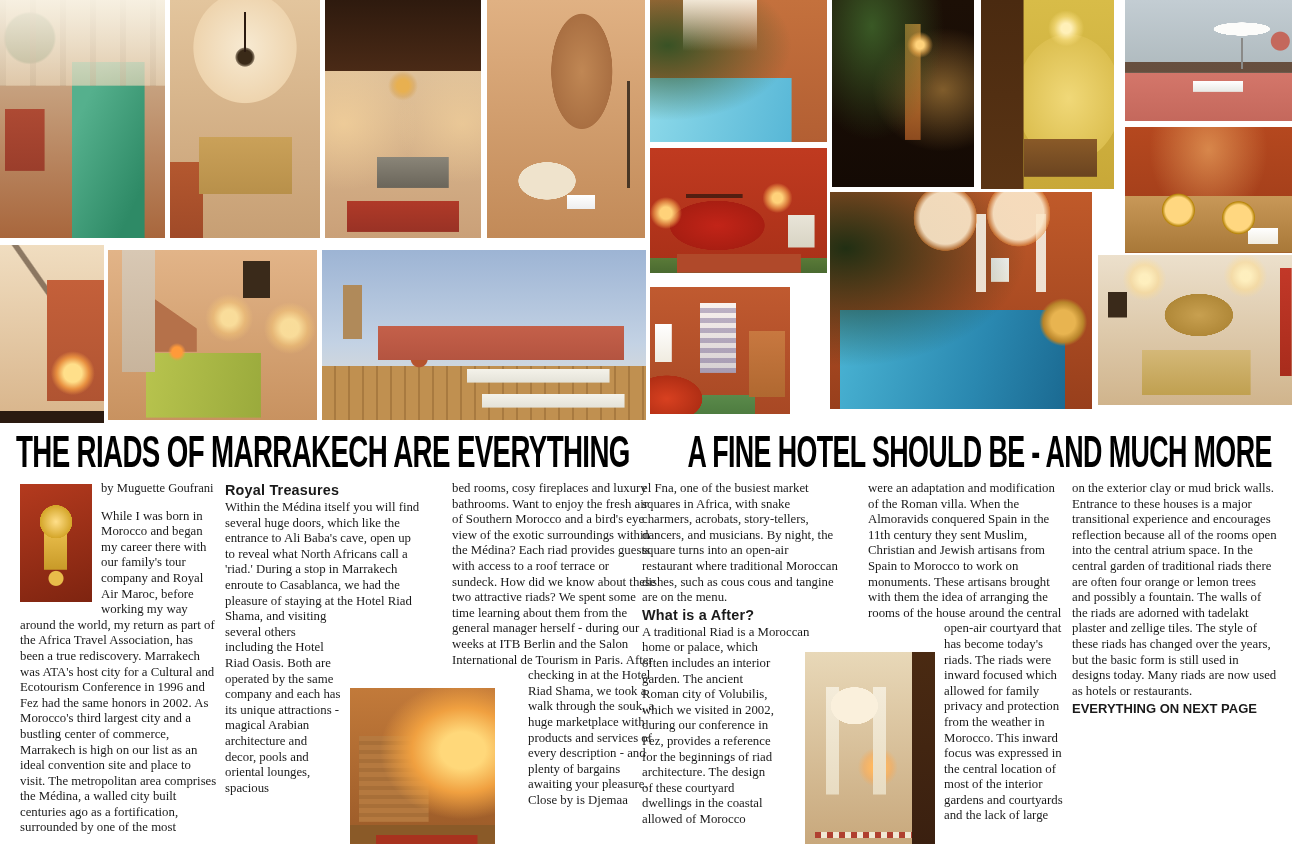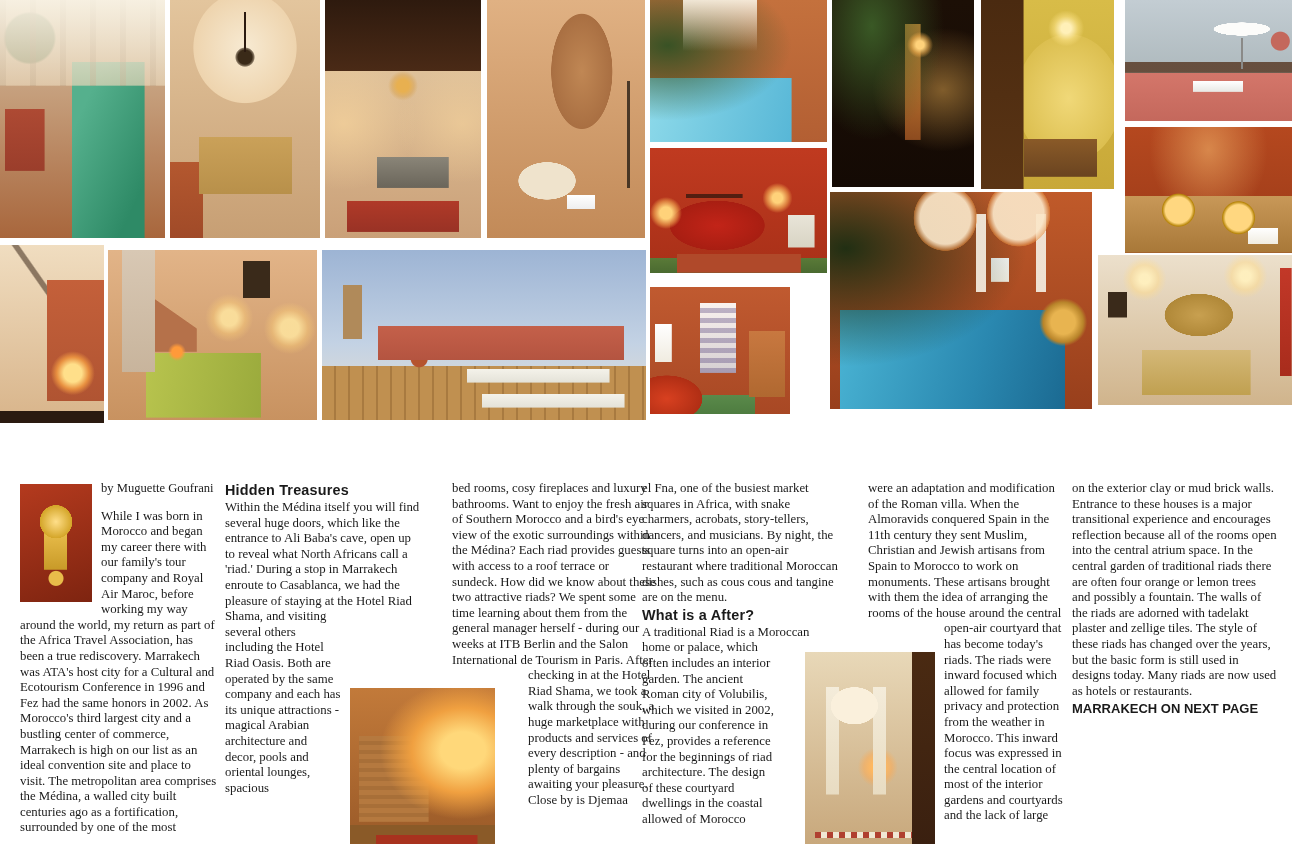--- a/index.html
+++ b/index.html
@@ -184,47 +184,51 @@
     <div class="photo ph9" style="left:1125px;top:127px;width:167px;height:126px" title="Bathroom vanity with twin brass basins"></div>
     <div class="photo ph10" style="left:650px;top:148px;width:177px;height:125px" title="Red bedroom with wrought-iron bed and lamps"></div>
     <div class="photo ph11" style="left:0;top:245px;width:104px;height:178px" title="Staircase beside terracotta fireplace"></div>
     <div class="photo ph12" style="left:108px;top:250px;width:209px;height:170px" title="Bedroom with green bedspread, lamps and fireplace"></div>
     <div class="photo ph13" style="left:322px;top:250px;width:324px;height:170px" title="Roof sundeck with loungers and minaret view"></div>
     <div class="photo ph14" style="left:650px;top:287px;width:140px;height:127px" title="Red tub bathroom with stained-glass arched window"></div>
     <div class="photo ph15" style="left:830px;top:192px;width:262px;height:217px" title="Night courtyard pool with arches, pillars and brass urn"></div>
     <div class="photo ph16" style="left:1098px;top:255px;width:194px;height:150px" title="Bedroom with carved headboard and starburst sconces"></div>
   </div>
 
+  <div class="headline">
+    <span class="hl hl-l">THE RIADS OF MARRAKECH ARE EVERYTHING</span>
+    <span class="hl hl-r">A FINE HOTEL SHOULD BE - AND MUCH MORE</span>
+  </div>
 
   <div class="col" style="left:20px;width:198px">
     <span class="photo knocker ph17" style="position:relative" title="Brass door knocker on red riad door"></span>
     <p class="byline">by Muguette Goufrani</p>
     <p>While I was born in Morocco and began my career there with our family's tour company and Royal Air Maroc, before working my way around the world, my return as part of the Africa Travel Association, has been a true rediscovery. Marrakech was ATA's host city for a Cultural and Ecotourism Conference in 1996 and Fez had the same honors in 2002. As Morocco's third largest city and a bustling center of commerce, Marrakech is high on our list as an ideal convention site and place to visit. The metropolitan area comprises the Médina, a walled city built centuries ago as a fortification, surrounded  by one of the most</p>
   </div>
 
   <div class="col" style="left:225px;width:198px">
-    <p class="subhead">Hidden Treasures</p>
+    <p class="subhead">Royal Treasures</p>
     <p><span>Within the Médina itself you will find several huge doors, which like the entrance to Ali Baba's cave, open up to reveal what North Africans call a 'riad.' During a stop in Marrakech enroute to Casablanca, we had the pleasure of staying at the Hotel Riad Shama, and visiting </span><i class="spr sp-c2"></i><span>several others including the Hotel Riad Oasis. Both are operated by the same company and each has its unique attractions - magical Arabian architecture and decor, pools and oriental lounges, spacious</span></p>
   </div>
 
   <div class="col" style="left:452px;width:205px">
     <p><span>bed rooms, cosy fireplaces and luxury bathrooms. Want to enjoy the fresh air of Southern Morocco and a bird's eye view of the exotic surroundings within the Médina? Each riad provides guests with access to a roof terrace or sundeck. How did we know about these two attractive riads? We spent some time learning about them from the general manager herself - during our weeks at ITB Berlin and the Salon International de Tourism in </span><i class="spl sp-c3"></i><span>Paris. After checking in at the Hotel Riad Shama, we took a walk through the souk, a huge marketplace with products and services of every description - and plenty of bargains awaiting your pleasure. Close by is Djemaa</span></p>
   </div>
 
   <div class="col" style="left:642px;width:199px">
     <p>el Fna, one of the busiest market squares in Africa, with snake charmers, acrobats, story-tellers, dancers, and musicians. By night, the square turns into an open-air restaurant where traditional Moroccan dishes, such as cous cous and tangine are on the menu.</p>
     <p class="subhead">What is a After?</p>
     <p><span>A traditional Riad is a Moroccan </span><i class="spr sp-c4"></i><span>home or palace, which often includes an interior garden. The ancient Roman city of Volubilis, which we visited in 2002, during our conference in Fez, provides a reference for the beginnings of riad architecture. The design of these courtyard dwellings in the coastal allowed of Morocco</span></p>
   </div>
 
   <div class="col" style="left:868px;width:198px">
     <p><span>were an adaptation and modification of the Roman villa. When the Almoravids conquered Spain in the 11th century they sent Muslim, Christian and Jewish artisans from Spain to Morocco to work on monuments. These artisans brought with them the idea of arranging the rooms of the house around the central open-air courtyard that </span><i class="spl sp-c5"></i><span>has become today's riads. The riads were inward focused which allowed for family privacy and protection from the weather in Morocco. This inward focus was expressed in the central location of most of the interior gardens and courtyards and the lack of large windows</span></p>
   </div>
 
   <div class="col" style="left:1072px;width:205px">
     <p>on the exterior clay or mud brick walls. Entrance to these houses is a major transitional experience and encourages reflection because all of the rooms open into the central atrium space. In the central garden of traditional riads there are often four orange or lemon trees and possibly a fountain. The walls of the riads are adorned with tadelakt plaster and zellige tiles. The style of these riads has changed over the years, but the basic form is still used in designs today. Many riads are now used as hotels or restaurants.</p>
-    <p class="continued">MARRAKECH ON NEXT PAGE</p>
+    <p class="continued">EVERYTHING ON NEXT PAGE</p>
   </div>
 
   <div class="photo ph18" style="left:350px;top:688px;width:145px;height:156px" title="Wicker armchair beside lit fireplace"></div>
   <div class="photo ph19" style="left:805px;top:652px;width:130px;height:192px" title="Doorway to pillared courtyard with mosaic floor"></div>
 
 </div>
 
 </body></html>

